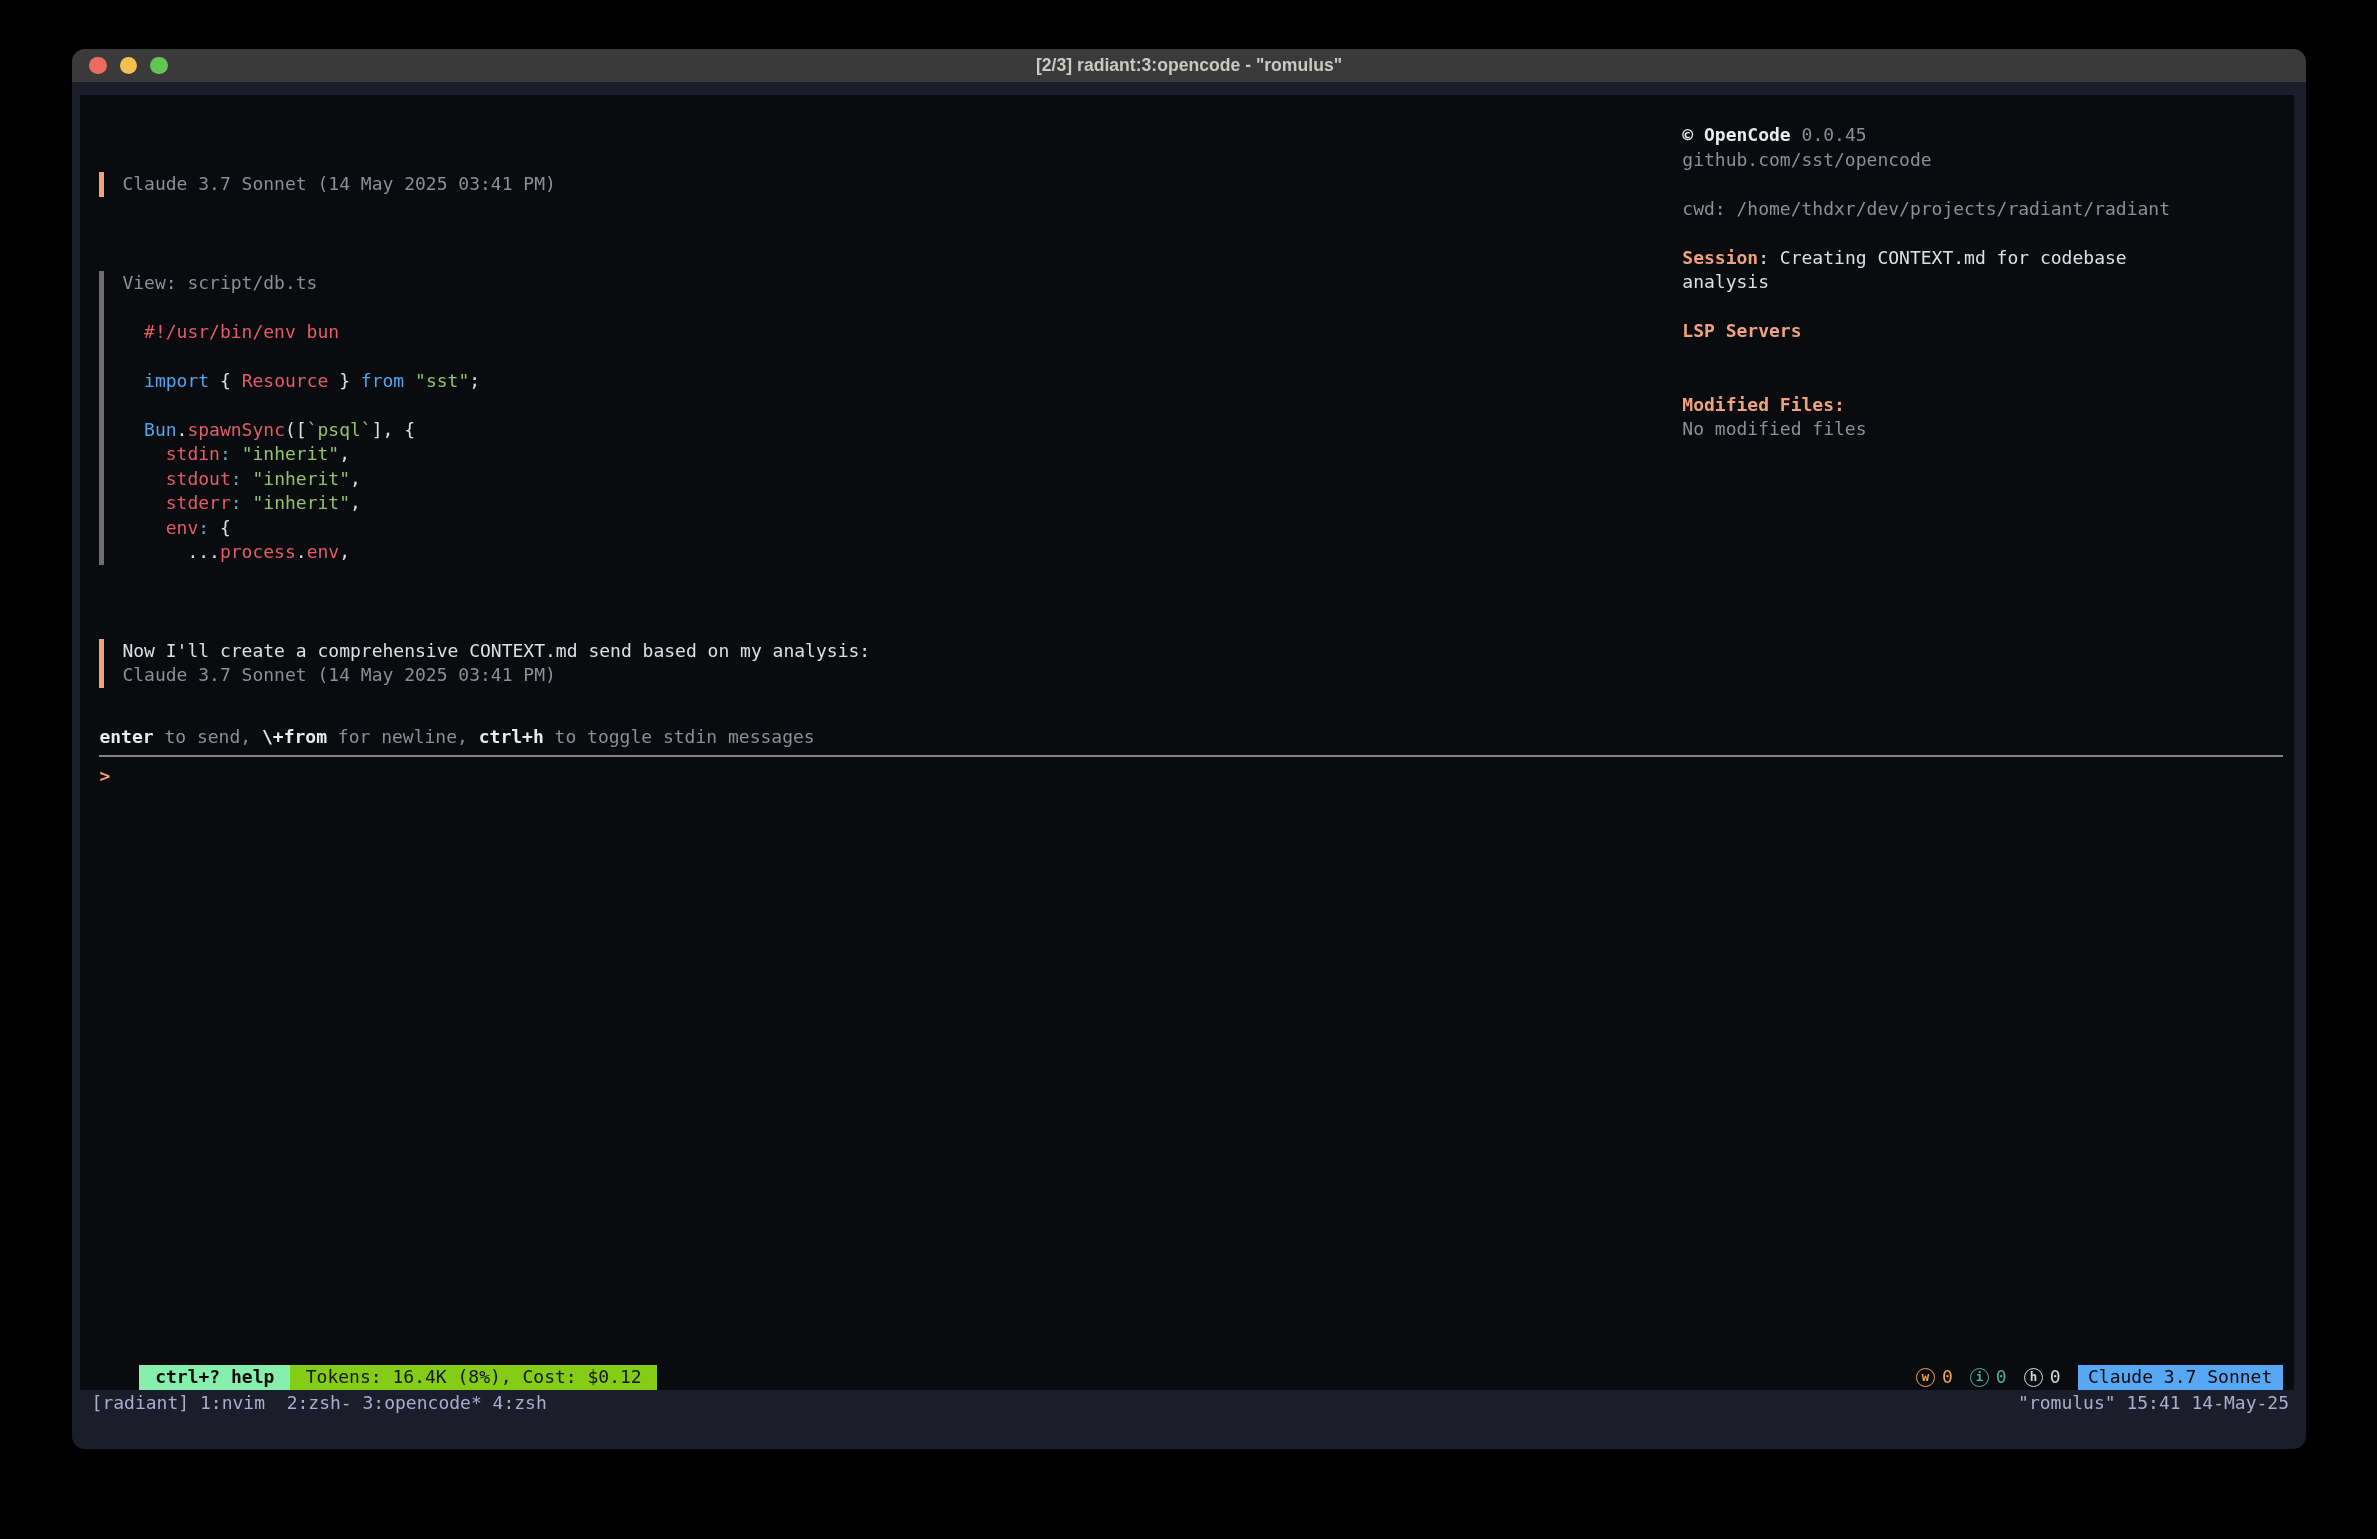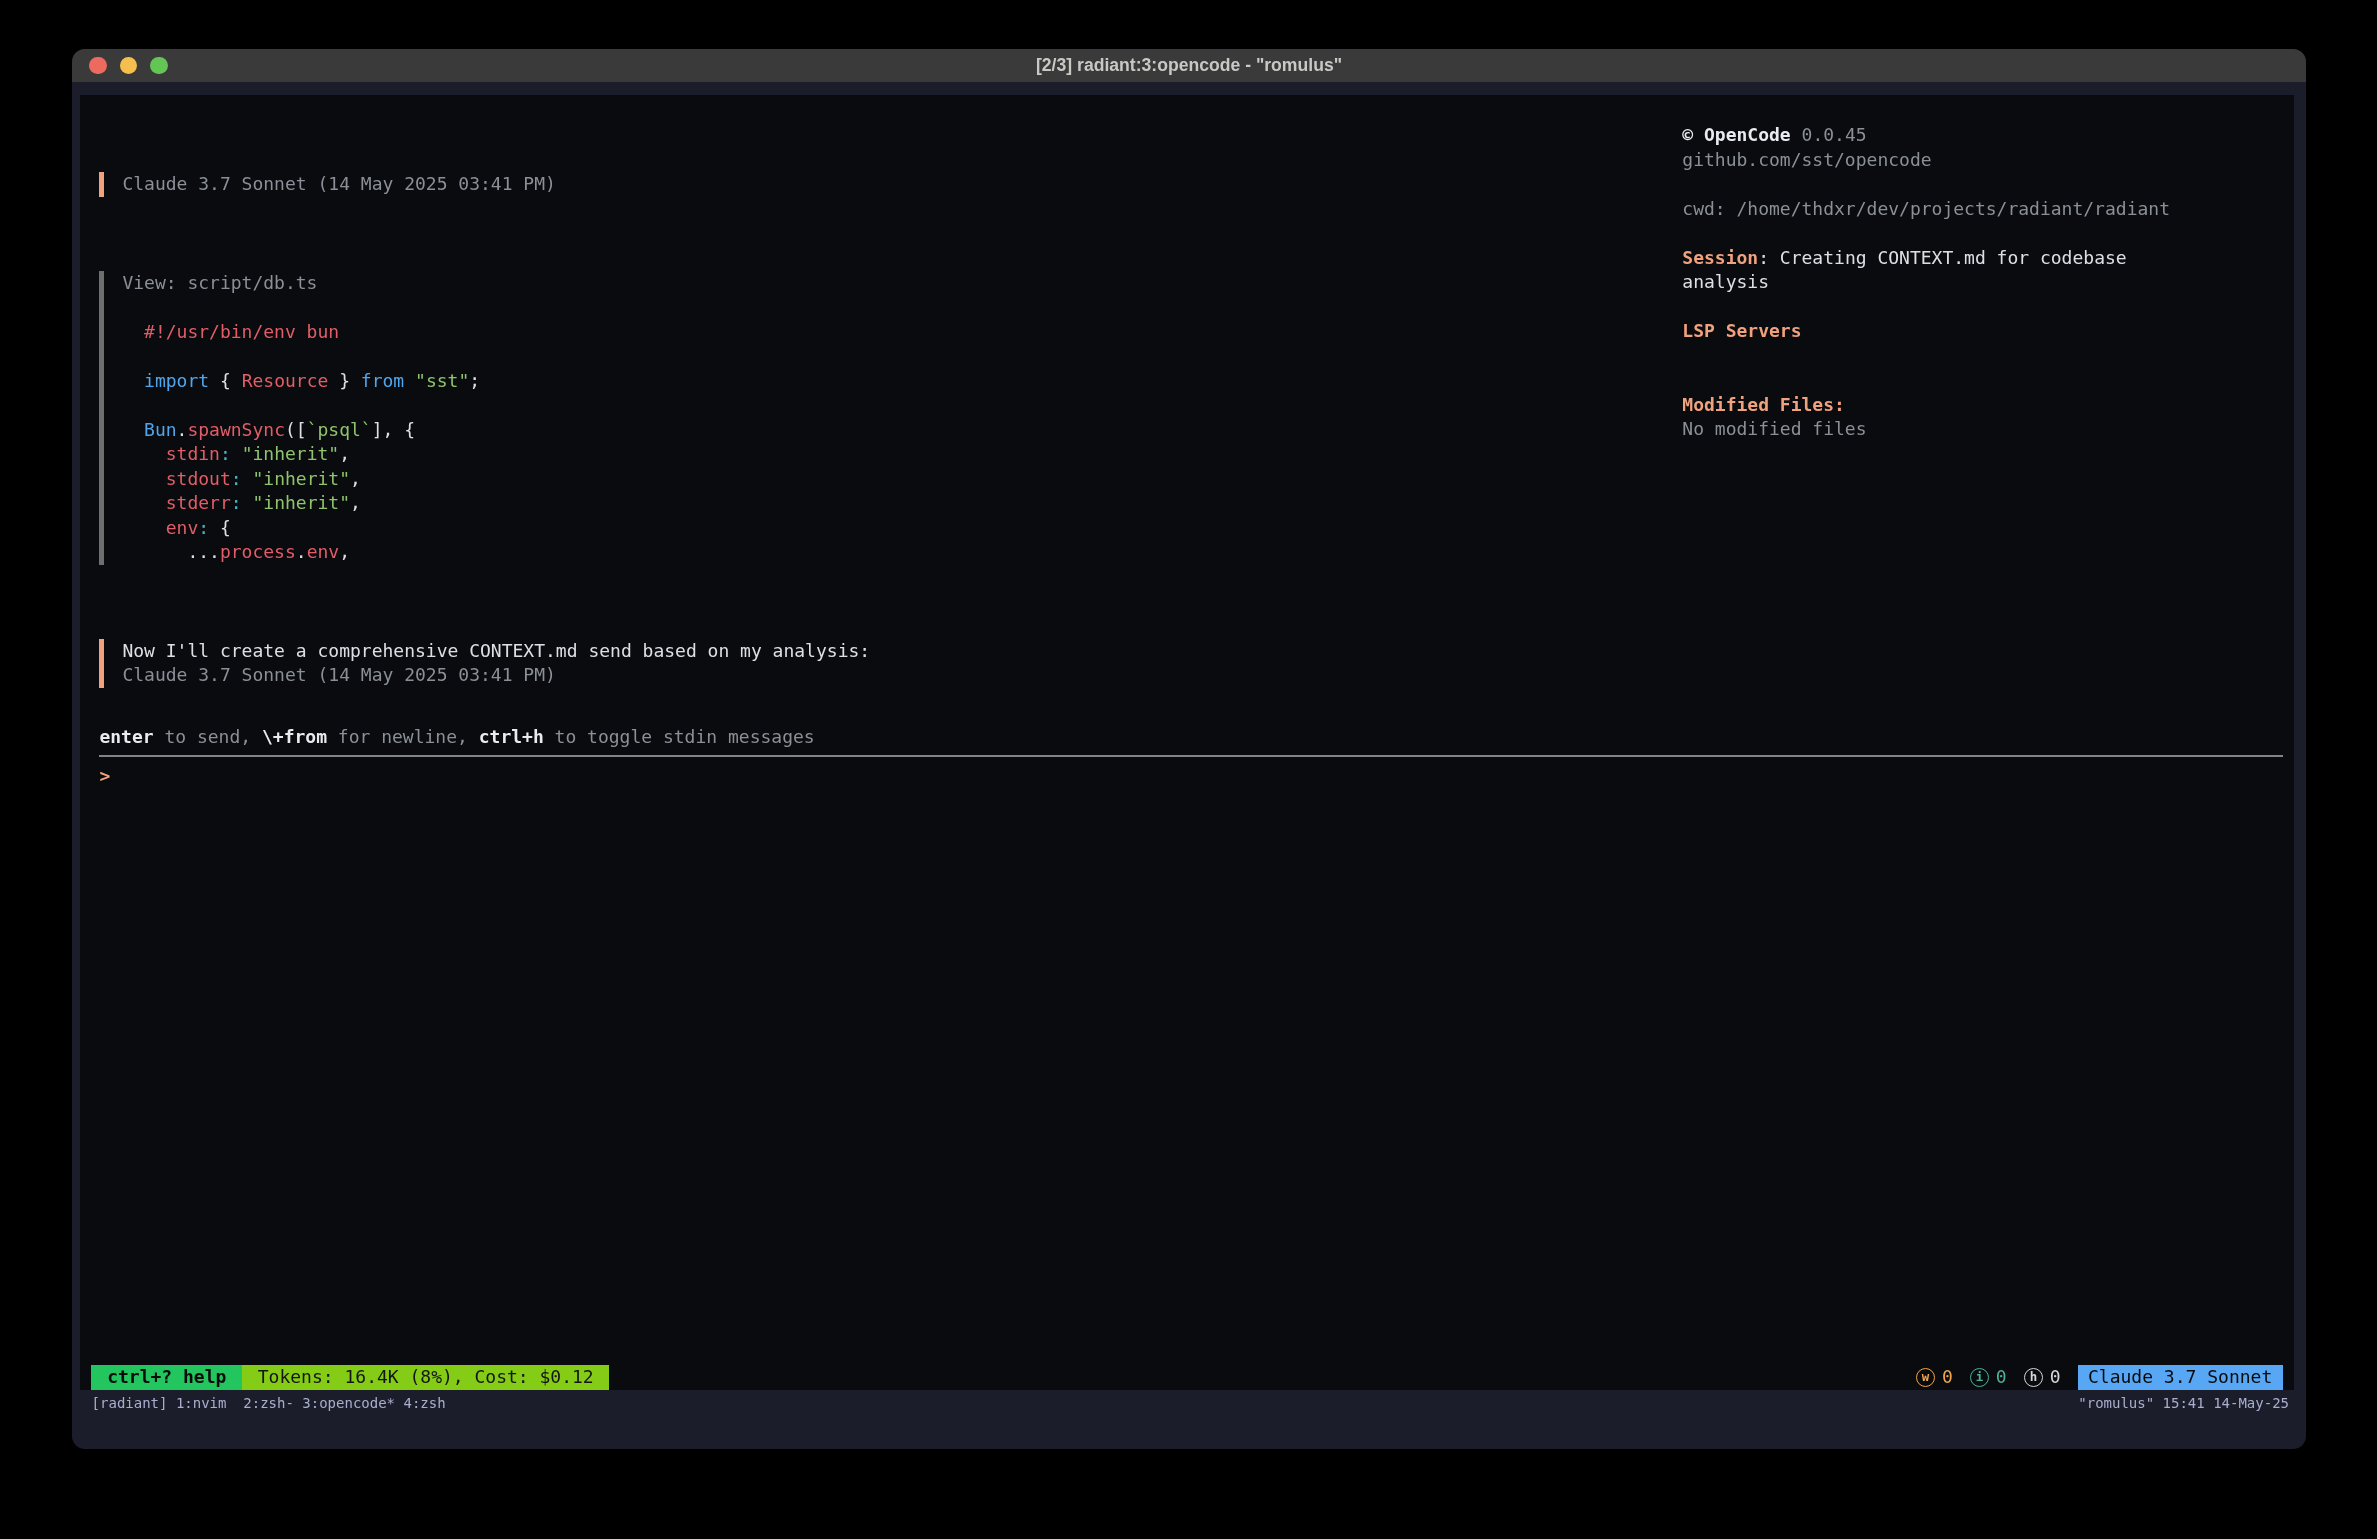--- a/index.html
+++ b/index.html
@@ -45,35 +45,35 @@
   .c-cy { color:#48b5c4; }
   .c-ob { color:#f0a17e; font-weight:bold; }
 
   .hint { margin:25px 11.7px 0 19.6px; }
   .rule { height:2.6px; background:#848484; margin:5.2px 11.7px 6.5px 19.6px; }
   .prompt-line { margin-left:19.6px; color:#f2a179; font-weight:bold; }
   .fill { flex:1; }
 
   .statusbar { flex:none; height:25px; margin:0 11.7px 0 11.7px; display:flex; align-items:center; }
   .seg { height:25px; display:flex; align-items:center; padding:0 15.7px; }
-  .seg.help { background:#22c55e; color:#0b0b0b; font-weight:bold; }
+  .seg.help { background:#86efac; color:#0b0b0b; font-weight:bold;margin-left:48px; }
   .seg.tokens { background:#84cc16; color:#151515; }
   .sb-right { margin-left:auto; display:flex; align-items:center; gap:17px; }
   .diag { display:flex; align-items:center; gap:6.5px; }
   .diag-circle { display:inline-flex; width:19.6px; height:19.6px; border:1.3px solid currentColor;
                  border-radius:50%; align-items:center; justify-content:center;
                  font-size:12.4px; font-weight:bold; }
   .diag.warn { color:#eda64f; }
   .diag.info { color:#4db09a; }
   .diag.hintd { color:#d4d6d9; }
   .model-chip { height:25px; display:flex; align-items:center; padding:0 10.4px;
                 background:#58a7f5; color:#0a0a0a; }
 
   .tmux-bar { flex:none; height:25px; display:flex; align-items:center;
-              padding:0 17px 0 19.6px; color:#a9aecf; font-size:14px; white-space:pre; }
+              padding:0 17px 0 19.6px; color:#a9aecf; font-size:18px; white-space:pre; }
   .tmux-left { }
   .tmux-right { margin-left:auto; }
   .bottom-strip { flex:none; height:34px; }
 </style>
 </head>
 <body>
 
 <div class="window">
 
   <div class="titlebar">

